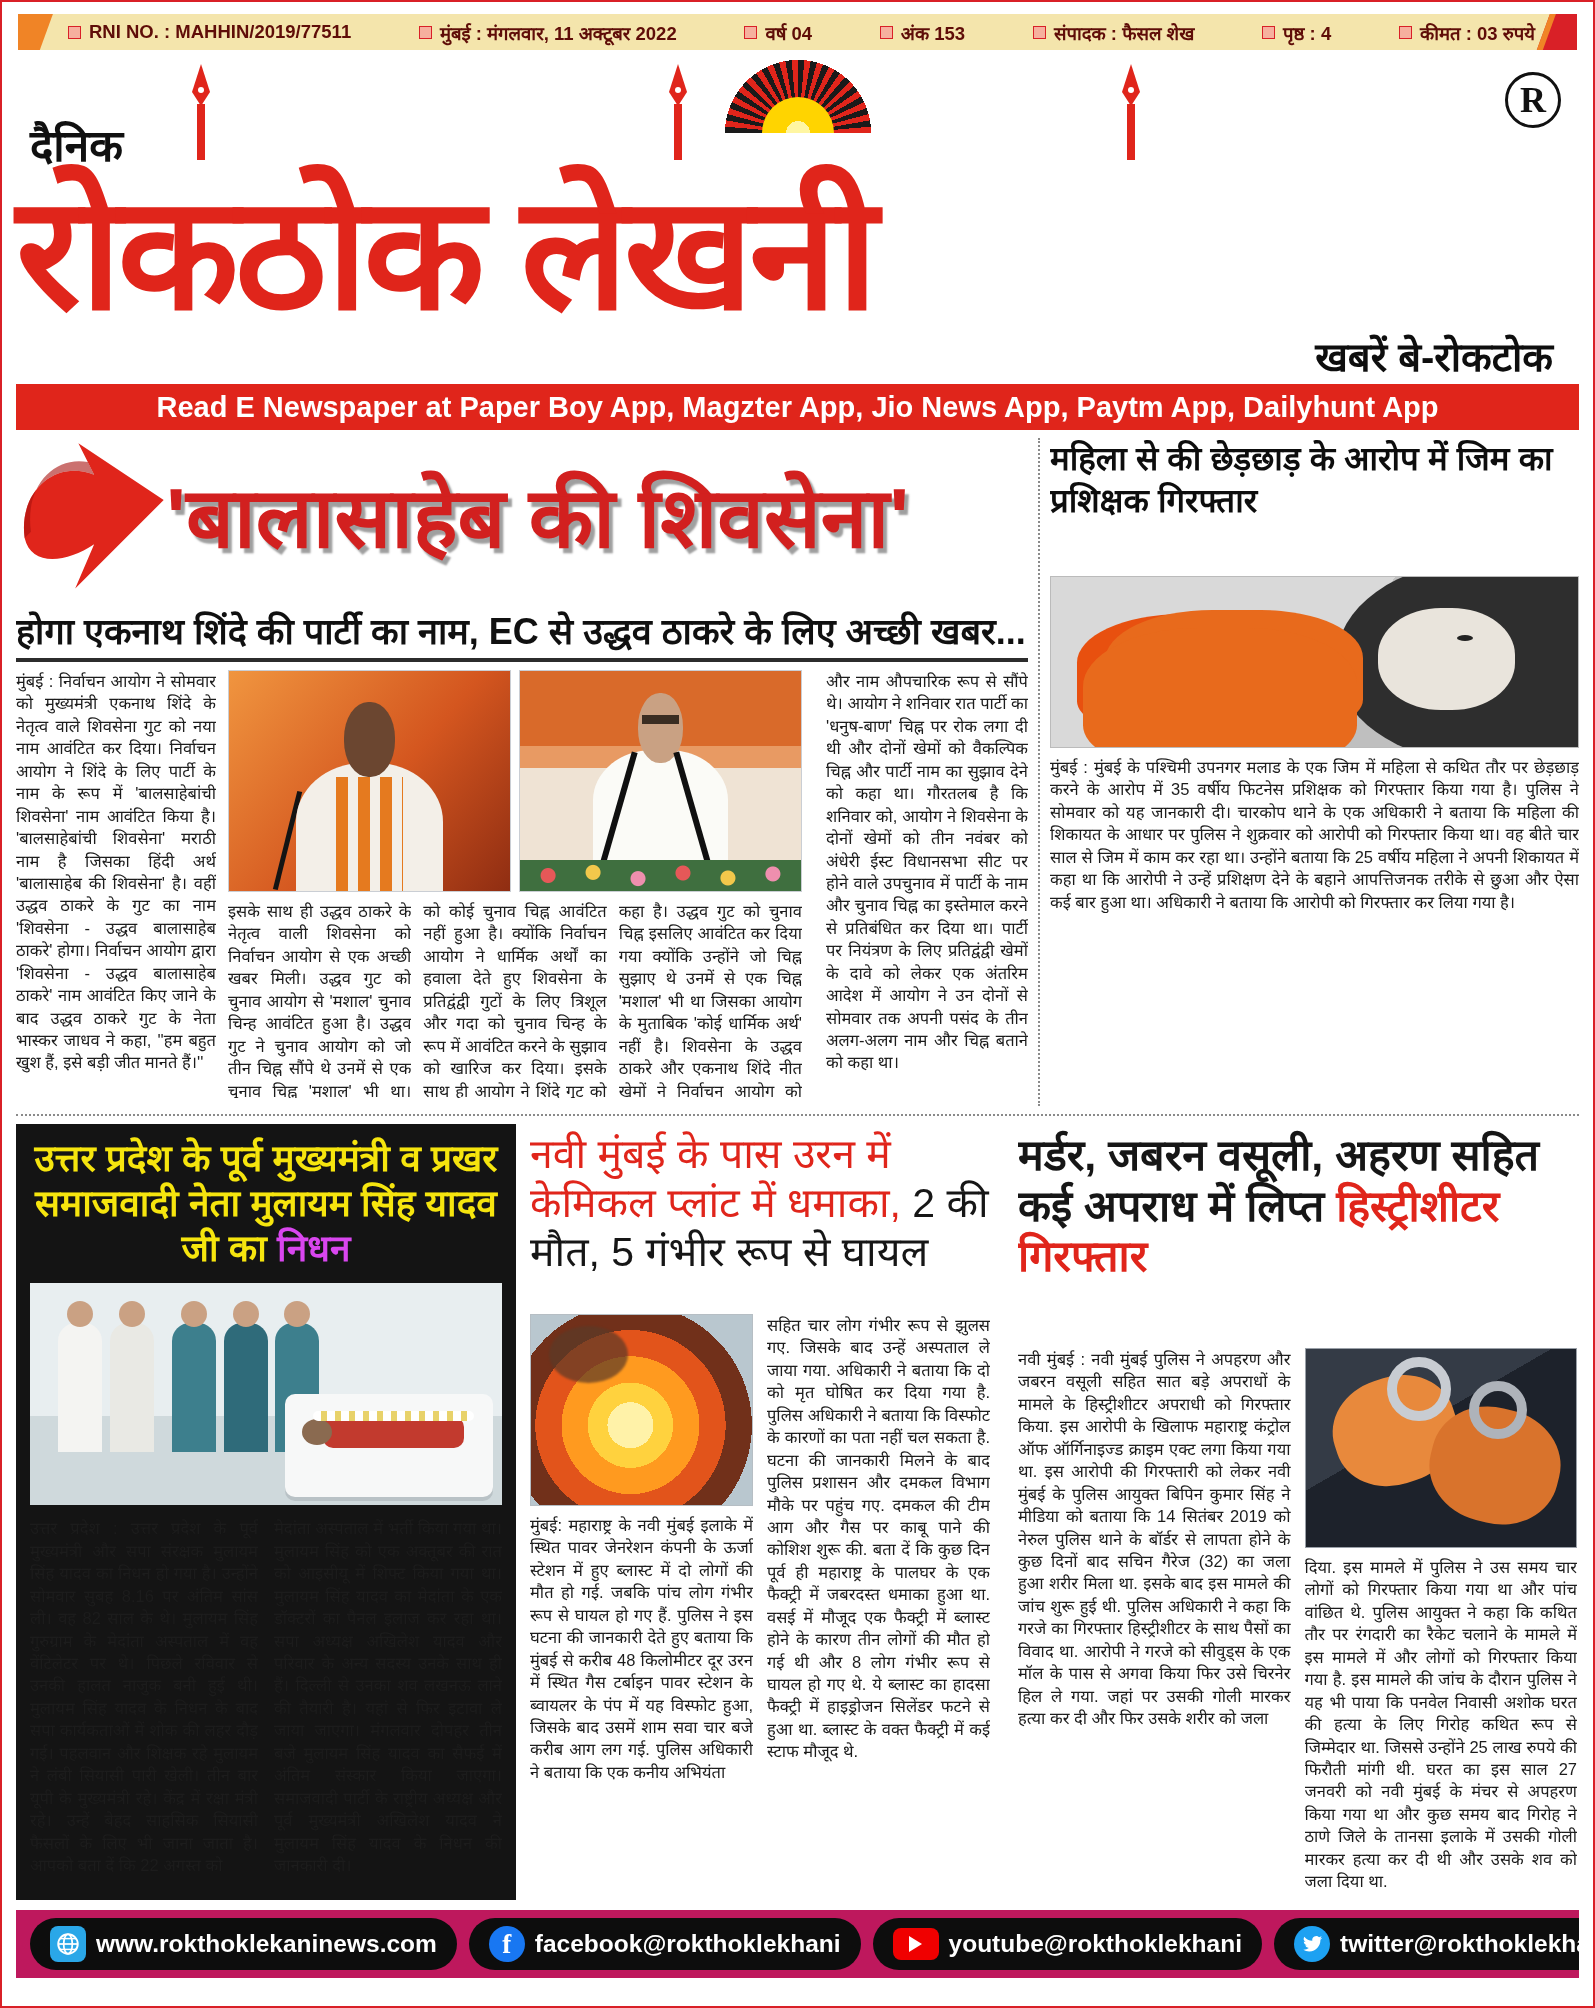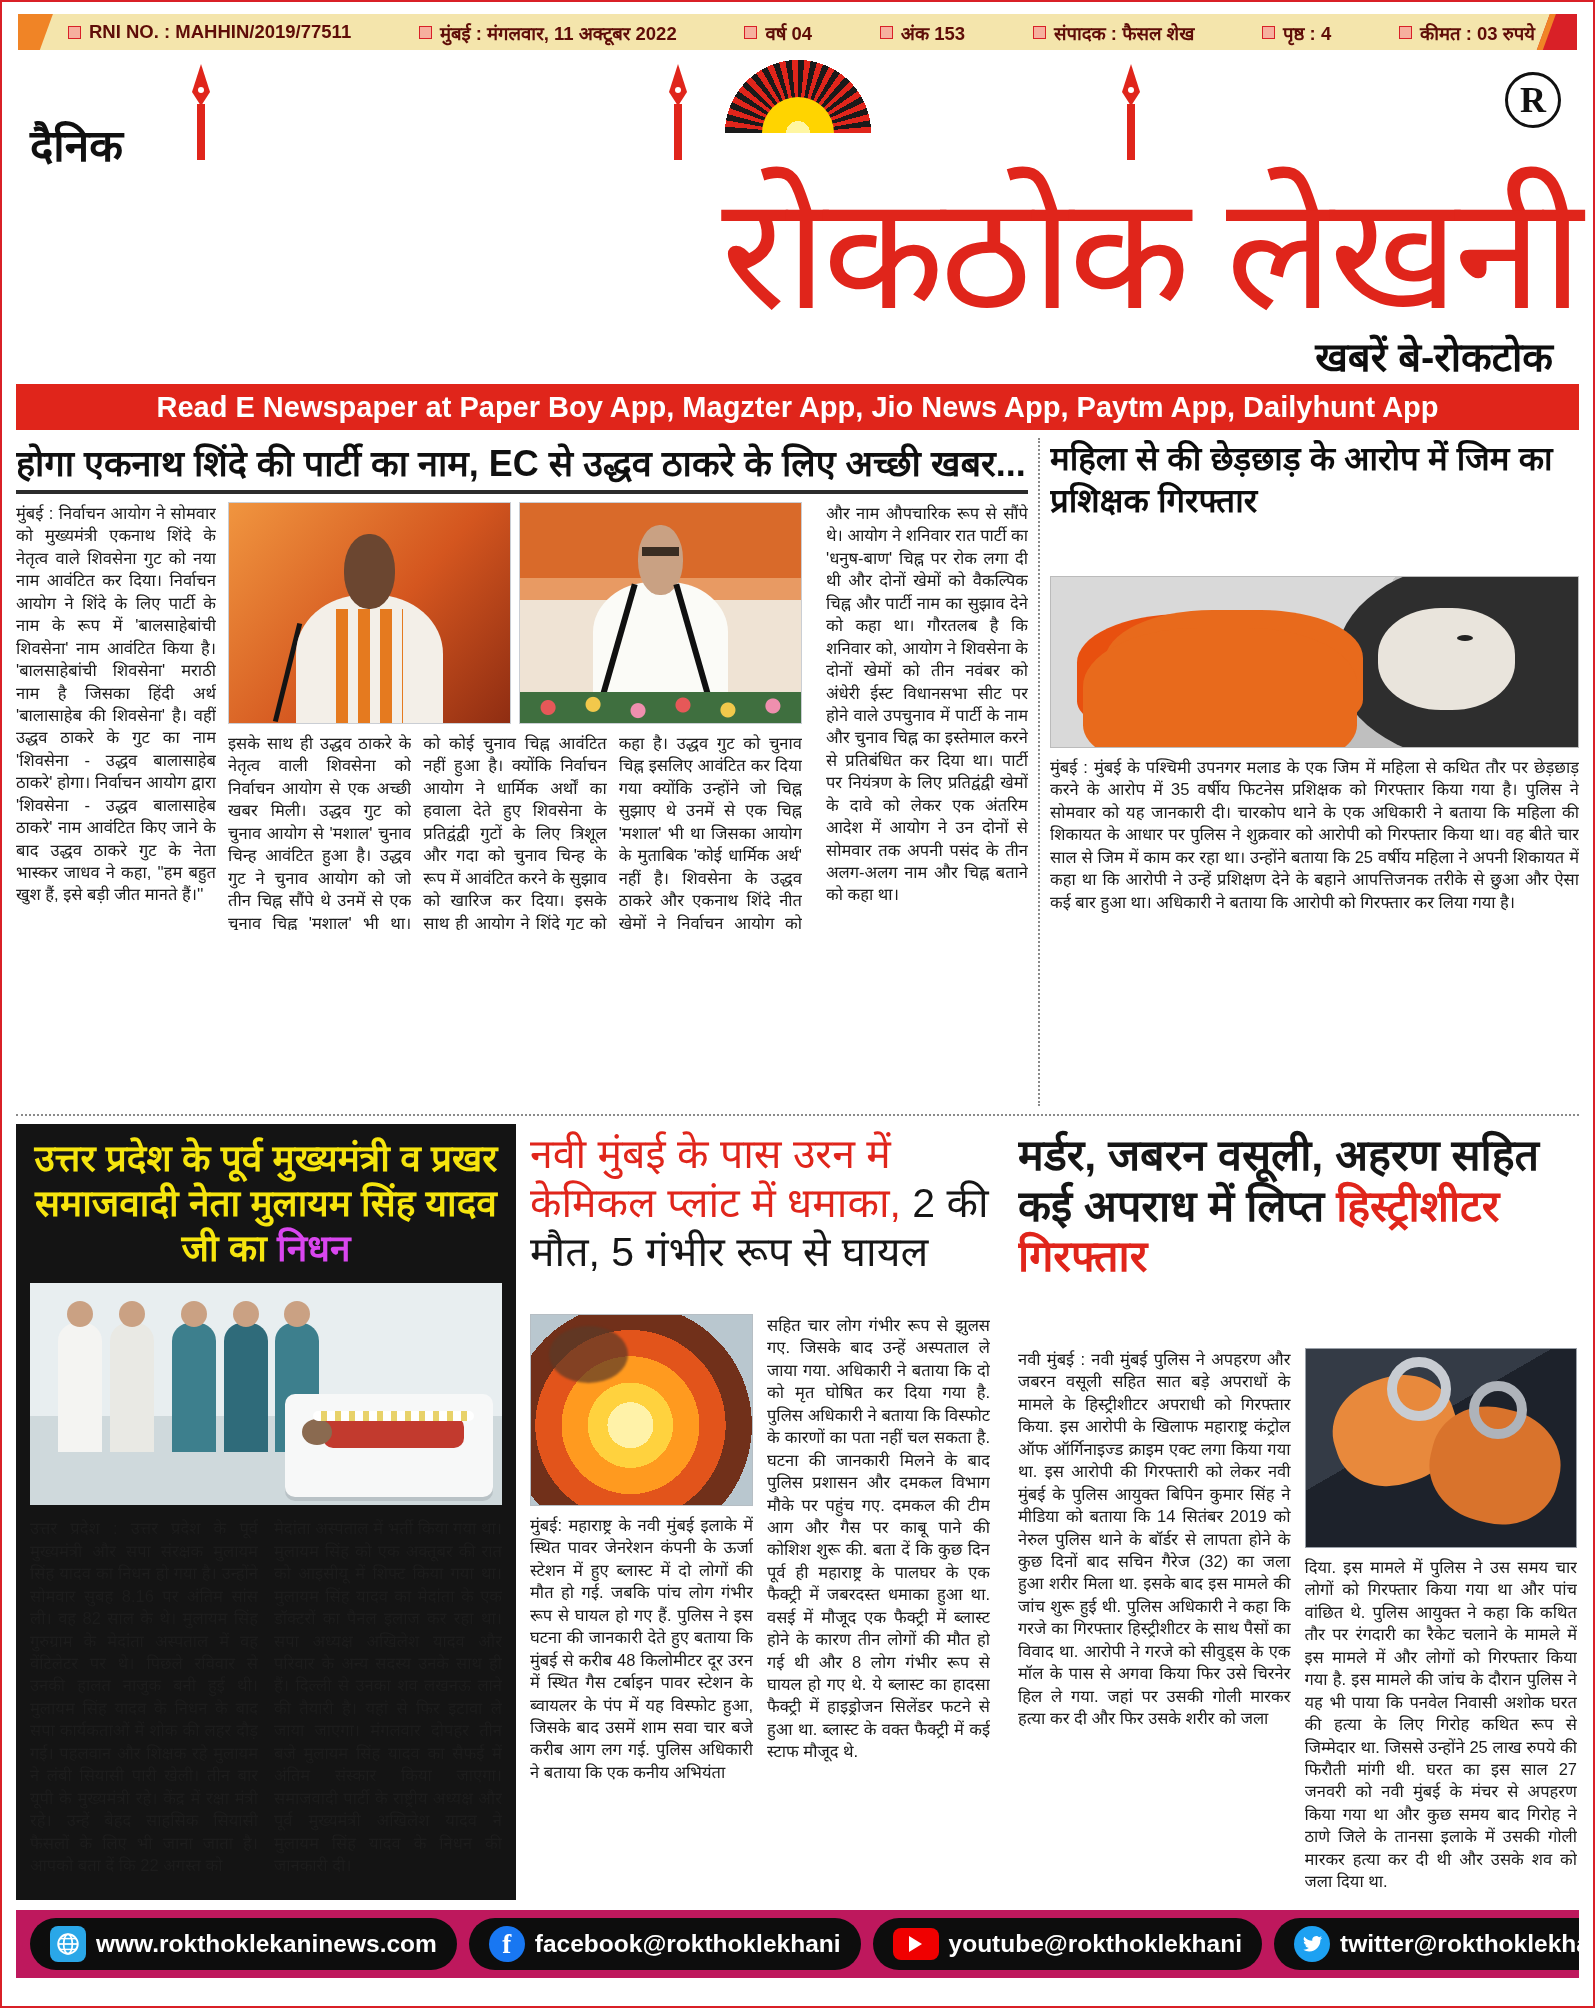--- a/index.html
+++ b/index.html
@@ -31,22 +31,22 @@
   .topbar-item::before {
     content:""; display:inline-block; width:11px; height:11px; margin-right:8px;
     background:#f6b09e; border:1.5px solid #d92027;
   }
   
   .masthead { position:relative; height:272px; }
   .edition {
     position:absolute; left:14px; top:58px; font-size:44px; font-weight:800; color:#101010;
   }
   .masthead-title {
-    position:absolute; left:0; right:0; bottom:-4px; text-align:right;
-    font-size:158px; font-weight:400; color:#e0251b; line-height:1.0;
+    position:absolute; left:0; right:0; bottom:-4px; text-align:left;
+    font-size:158px; font-weight:700; color:#e0251b; line-height:1.0;
     letter-spacing:-4px; white-space:nowrap;
   }
   .sun { position:absolute; left:50%; top:2px; transform:translateX(-50%); width:150px; height:75px; }
   .sun .ring {
     position:absolute; inset:0;
     background:repeating-conic-gradient(from 180deg at 50% 100%, #1a1a1a 0deg 5deg, #e0251b 5deg 10deg);
     -webkit-mask:radial-gradient(circle at 50% 100%, transparent 0 34px, #000 34px 73px, transparent 73px);
     mask:radial-gradient(circle at 50% 100%, transparent 0 34px, #000 34px 73px, transparent 73px);
   }
   .sun .core {
@@ -224,20 +224,27 @@
 
   <div class="tagline-row">
     <span class="tagline">खबरें बे-रोकटोक</span>
   </div>
 
   <div class="banner">Read E Newspaper at Paper Boy App, Magzter App, Jio News App, Paytm App, Dailyhunt App</div>
 
   <div class="main-section">
 
     <div class="main-left">
+      <div class="headline-row">
+        <svg class="headline-arrow" viewBox="0 0 100 100">
+          <path d="M8 62 C4 32 28 12 52 22 L42 2 L96 38 L40 94 L52 66 C34 78 12 80 8 62 Z" fill="#e0251b"></path>
+          <path d="M8 62 C4 32 28 12 52 22 L48 14 C26 10 8 30 12 58 Z" fill="#a8130f" opacity="0.6"></path>
+        </svg>
+        <div class="main-headline">'बालासाहेब की शिवसेना'</div>
+      </div>
       <div class="main-subhead">होगा एकनाथ शिंदे की पार्टी का नाम, EC से उद्धव ठाकरे के लिए अच्छी खबर...</div>
       <div class="main-body">
         <div class="mcol1 news-text">
           <span class="dateline">मुंबई : </span><span>निर्वाचन आयोग ने सोमवार को मुख्यमंत्री एकनाथ शिंदे के नेतृत्व वाले शिवसेना गुट को नया नाम आवंटित कर दिया। निर्वाचन आयोग ने शिंदे के लिए पार्टी के नाम के रूप में 'बालसाहेबांची शिवसेना' नाम आवंटित किया है। 'बालसाहेबांची शिवसेना' मराठी नाम है जिसका हिंदी अर्थ 'बालासाहेब की शिवसेना' है। वहीं उद्धव ठाकरे के गुट का नाम 'शिवसेना - उद्धव बालासाहेब ठाकरे' होगा। निर्वाचन आयोग द्वारा 'शिवसेना - उद्धव बालासाहेब ठाकरे' नाम आवंटित किए जाने के बाद उद्धव ठाकरे गुट के नेता भास्कर जाधव ने कहा, ''हम बहुत खुश हैं, इसे बड़ी जीत मानते हैं।''</span>
         </div>
         <div class="main-mid">
           <div class="main-photos">
             <div class="photo photo-shinde">
               <div class="mic"></div>
                 <div class="torso"></div>

